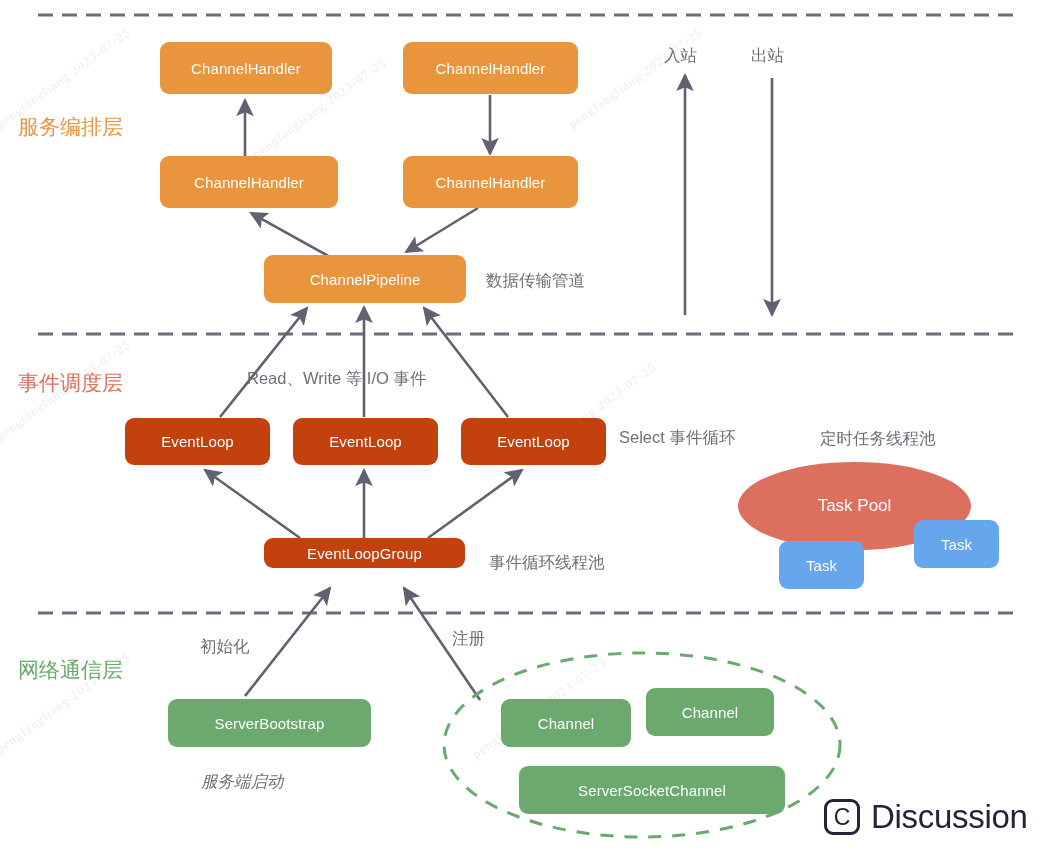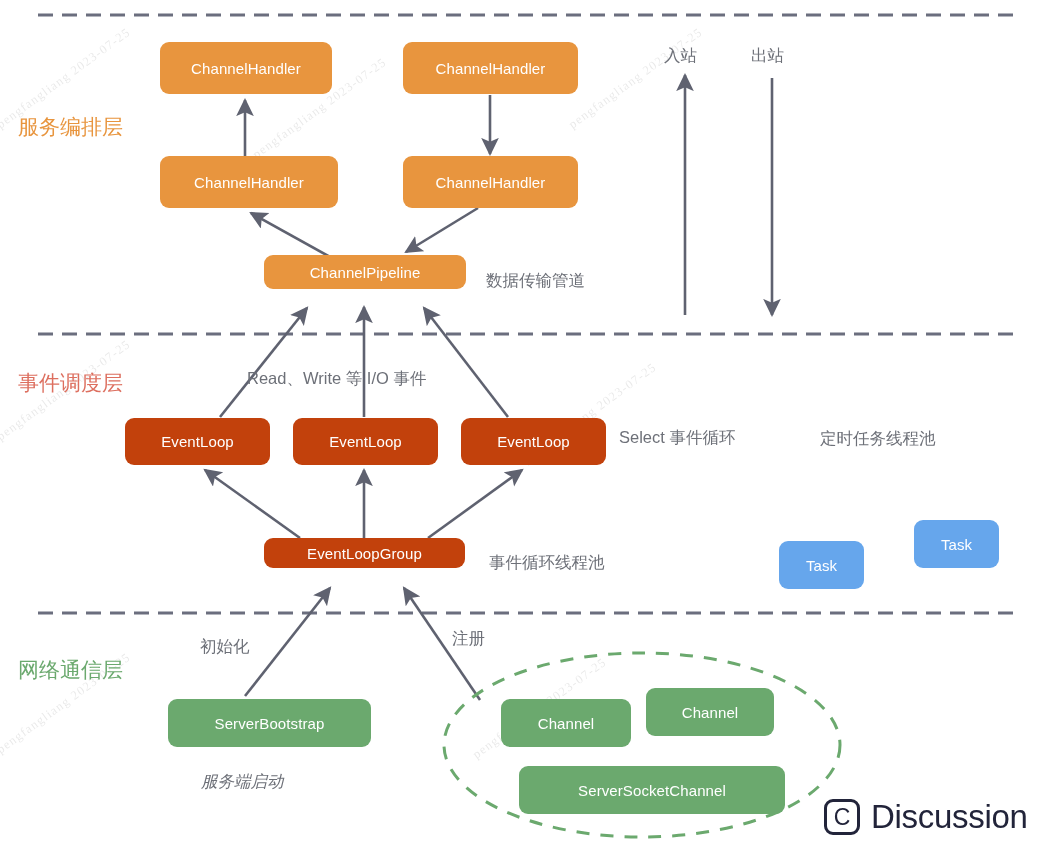--- a/index.html
+++ b/index.html
@@ -134,21 +134,21 @@
   <div class="layer-label l-green" style="left:18px;top:644px;">网络通信层</div>
 
   <div class="node orange" style="left:160px;top:42px;width:172px;height:52px;">ChannelHandler</div>
 
   <div class="node orange" style="left:403px;top:42px;width:175px;height:52px;">ChannelHandler</div>
 
   <div class="node orange" style="left:160px;top:156px;width:178px;height:52px;">ChannelHandler</div>
 
   <div class="node orange" style="left:403px;top:156px;width:175px;height:52px;">ChannelHandler</div>
 
-  <div class="node orange" style="left:264px;top:255px;width:202px;height:34px;">ChannelPipeline</div>
+  <div class="node orange" style="left:264px;top:255px;width:202px;height:48px;">ChannelPipeline</div>
 
   <div class="note" style="left:486px;top:270px;">数据传输管道</div>
 
   <div class="note" style="left:664px;top:45px;">入站</div>
 
   <div class="note" style="left:751px;top:45px;">出站</div>
 
   <div class="note" style="left:247px;top:368px;">Read、Write 等 I/O 事件</div>
 
   <div class="node red" style="left:125px;top:418px;width:145px;height:47px;">EventLoop</div>
@@ -158,20 +158,21 @@
   <div class="node red" style="left:461px;top:418px;width:145px;height:47px;">EventLoop</div>
 
   <div class="note" style="left:619px;top:427px;">Select 事件循环</div>
 
   <div class="note" style="left:820px;top:420px;margin-top:8px;">定时任务线程池</div>
 
   <div class="node red" style="left:264px;top:538px;width:201px;height:30px;">EventLoopGroup</div>
 
   <div class="note" style="left:489px;top:552px;">事件循环线程池</div>
 
+  <div class="pool" style="left:738px;top:462px;width:233px;height:88px;">Task Pool</div>
 
   <div class="node blue" style="left:779px;top:541px;width:85px;height:48px;">Task</div>
 
   <div class="node blue" style="left:914px;top:520px;width:85px;height:48px;">Task</div>
 
   <div class="note" style="left:200px;top:636px;">初始化</div>
 
   <div class="note" style="left:452px;top:628px;">注册</div>
 
   <div class="node green" style="left:168px;top:699px;width:203px;height:48px;">ServerBootstrap</div>

